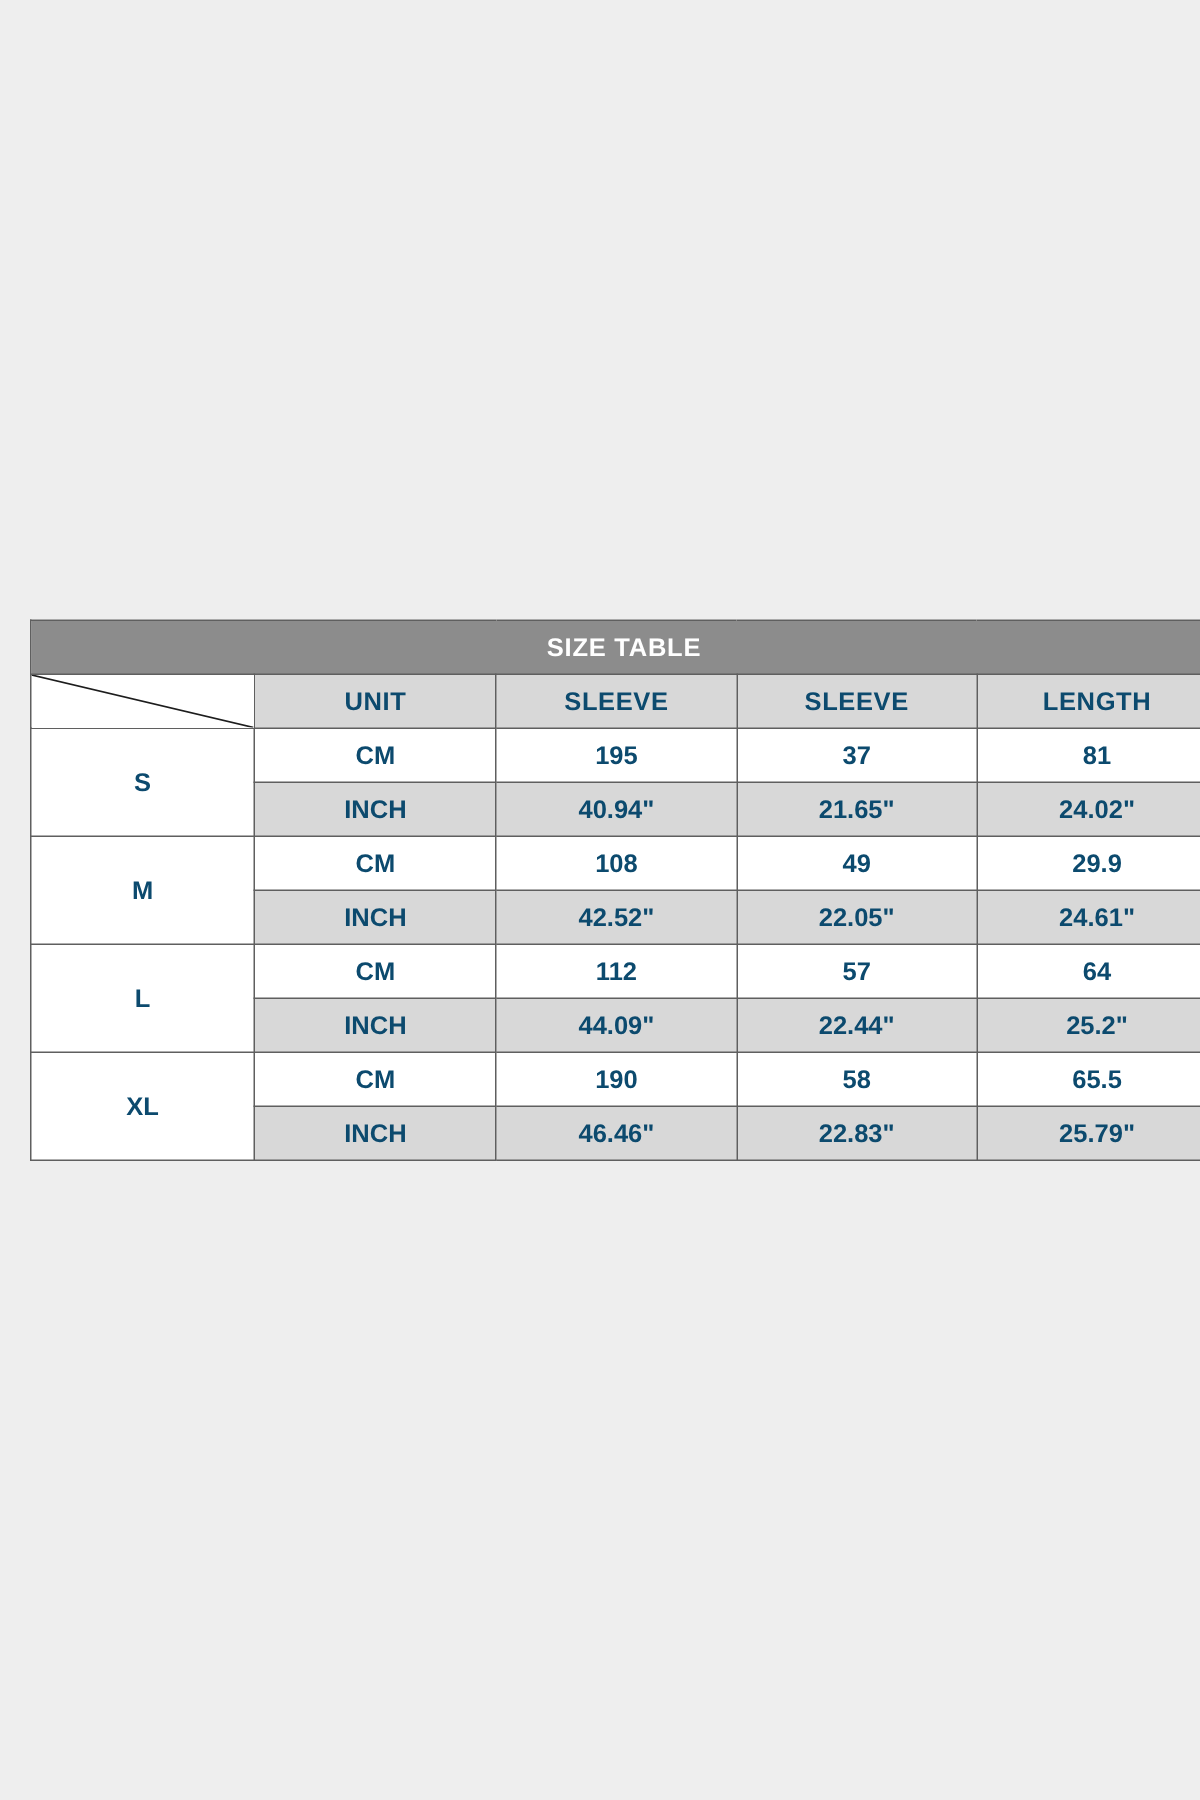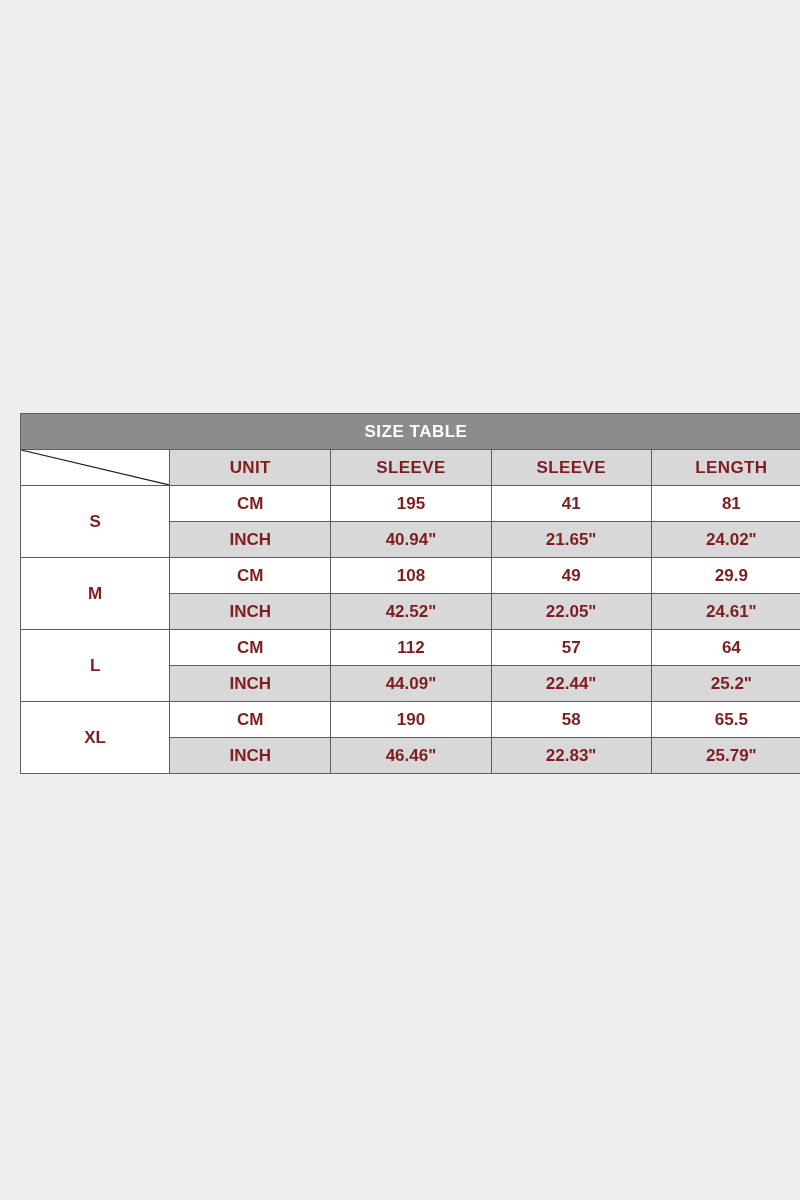--- a/index.html
+++ b/index.html
@@ -35,21 +35,21 @@
     border-collapse: collapse;
     table-layout: fixed;
     background: #ffffff;
   }
 
   table.size-table td,
   table.size-table th {
     border: 1px solid #5f5f5f;
     text-align: center;
     vertical-align: middle;
-    color: #7f1d1d;
+    color: #0c4a6e;
     font-weight: bold;
     font-size: 17px;
     padding: 0;
     height: 36px;
     box-sizing: border-box;
   }
 
   
   col.c-size  { width: 149px; }
   col.c-unit  { width: 161px; }
@@ -128,21 +128,21 @@
           <td class="hdr">UNIT</td>
           <td class="hdr">SLEEVE</td>
           <td class="hdr">SLEEVE</td>
           <td class="hdr">LENGTH</td>
         </tr>
 
         <tr class="cm-row">
           <td class="size-label" rowspan="2">S</td>
           <td>CM</td>
           <td>195</td>
-          <td>41</td>
+          <td>37</td>
           <td>81</td>
         </tr>
         <tr class="inch-row">
           <td>INCH</td>
           <td>40.94"</td>
           <td>21.65"</td>
           <td>24.02"</td>
         </tr>
 
         <tr class="cm-row">

